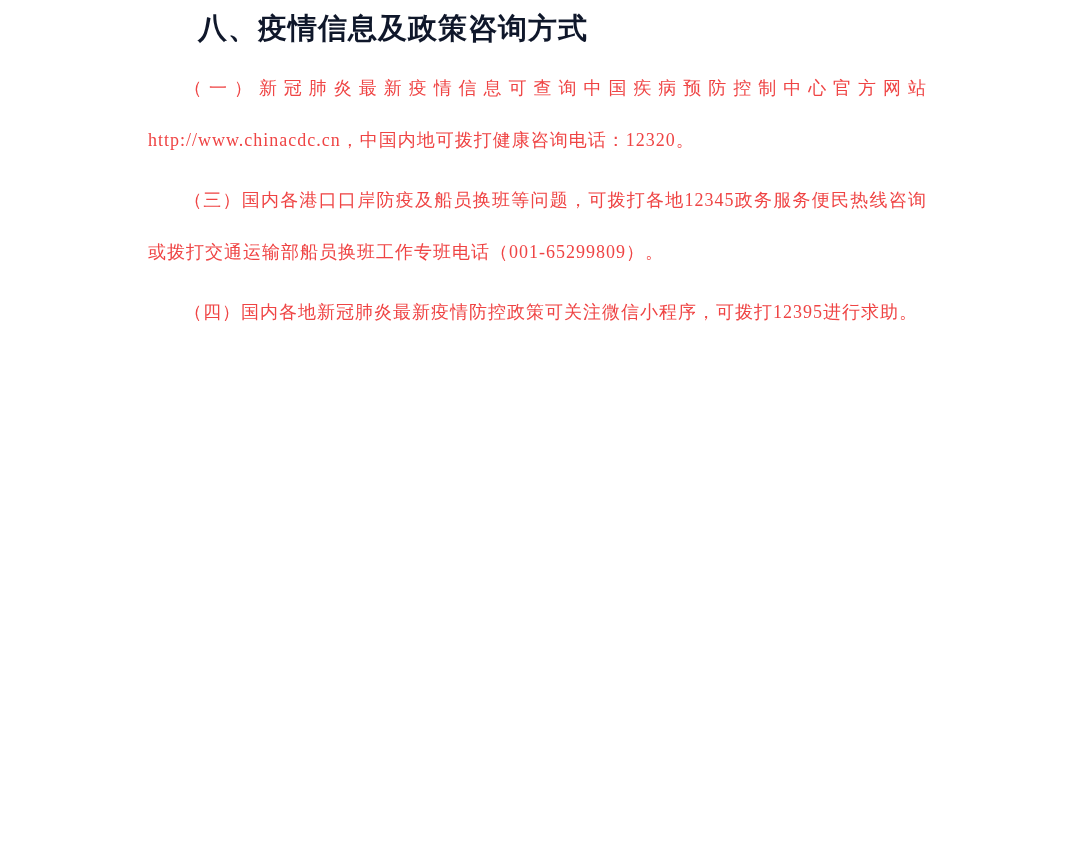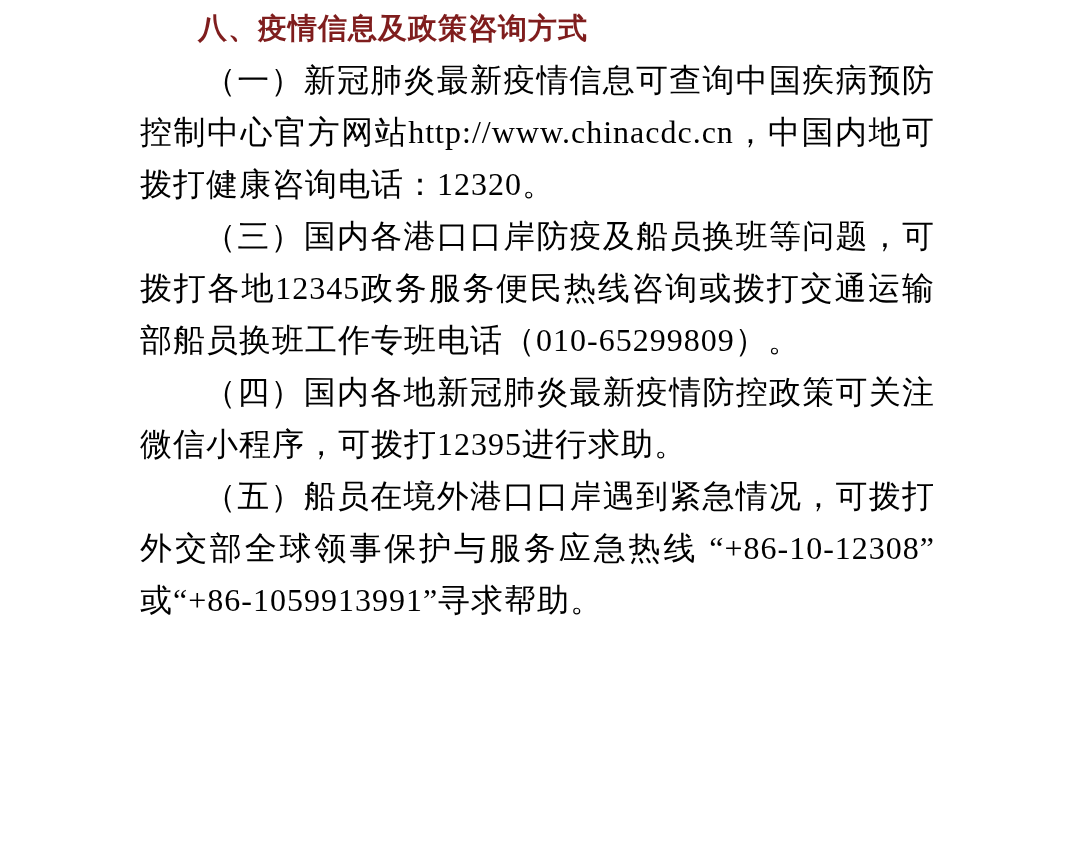--- a/index.html
+++ b/index.html
@@ -22,37 +22,36 @@
     padding: 2px 145px 0 140px;
   }
   .doc-heading {
     font-family: "Liberation Sans", "DejaVu Sans", sans-serif;
     font-weight: bold;
     font-size: 29px;
     line-height: 52px;
     margin: 0;
     text-indent: 2em;
     letter-spacing: 1px;
-    color: #7f1d1d;
+    color: #0f172a;
     white-space: nowrap;
   }
   .doc-paragraph {
     font-family: "Liberation Serif", "DejaVu Serif", serif;
-    font-size: 32px;
+    font-size: 18px;
     line-height: 52px;
-    margin: 0;
+    margin: 8px;
     text-indent: 2em;
     text-align: justify;
     text-align-last: left;
     letter-spacing: 1px;
-    color: #000000;
+    color: #ef4444;
   }
 </style>
 </head>
 <body>
 
 <div class="page">
   <h1 class="doc-heading">八、疫情信息及政策咨询方式</h1>
   <p class="doc-paragraph">（一）新冠肺炎最新疫情信息可查询中国疾病预防控制中心官方网站http://www.chinacdc.cn，中国内地可拨打健康咨询电话：12320。</p>
-  <p class="doc-paragraph">（三）国内各港口口岸防疫及船员换班等问题，可拨打各地12345政务服务便民热线咨询或拨打交通运输部船员换班工作专班电话（010-65299809）。</p>
+  <p class="doc-paragraph">（三）国内各港口口岸防疫及船员换班等问题，可拨打各地12345政务服务便民热线咨询或拨打交通运输部船员换班工作专班电话（001-65299809）。</p>
   <p class="doc-paragraph">（四）国内各地新冠肺炎最新疫情防控政策可关注微信小程序，可拨打12395进行求助。</p>
-  <p class="doc-paragraph">（五）船员在境外港口口岸遇到紧急情况，可拨打外交部全球领事保护与服务应急热线 “+86-10-12308” 或“+86-1059913991”寻求帮助。</p>
 </div>
 
 </body></html>

